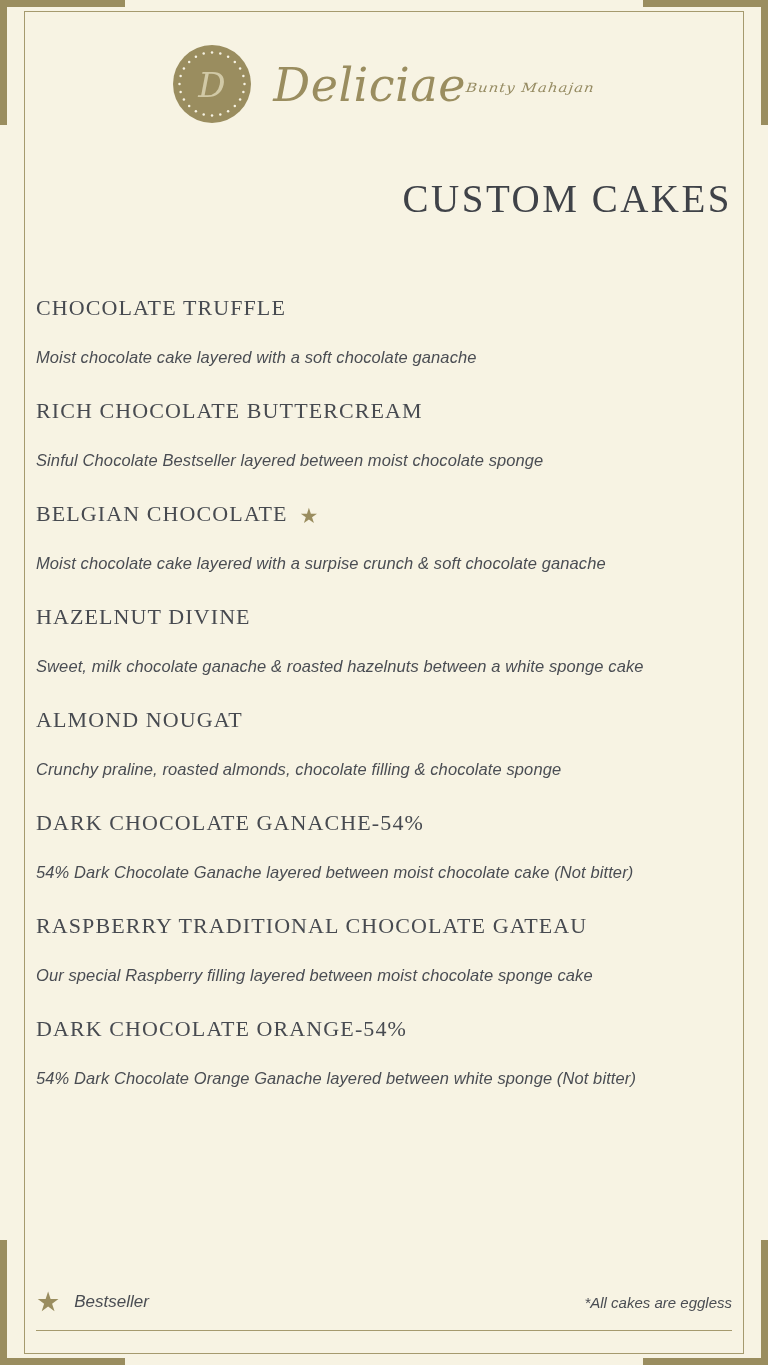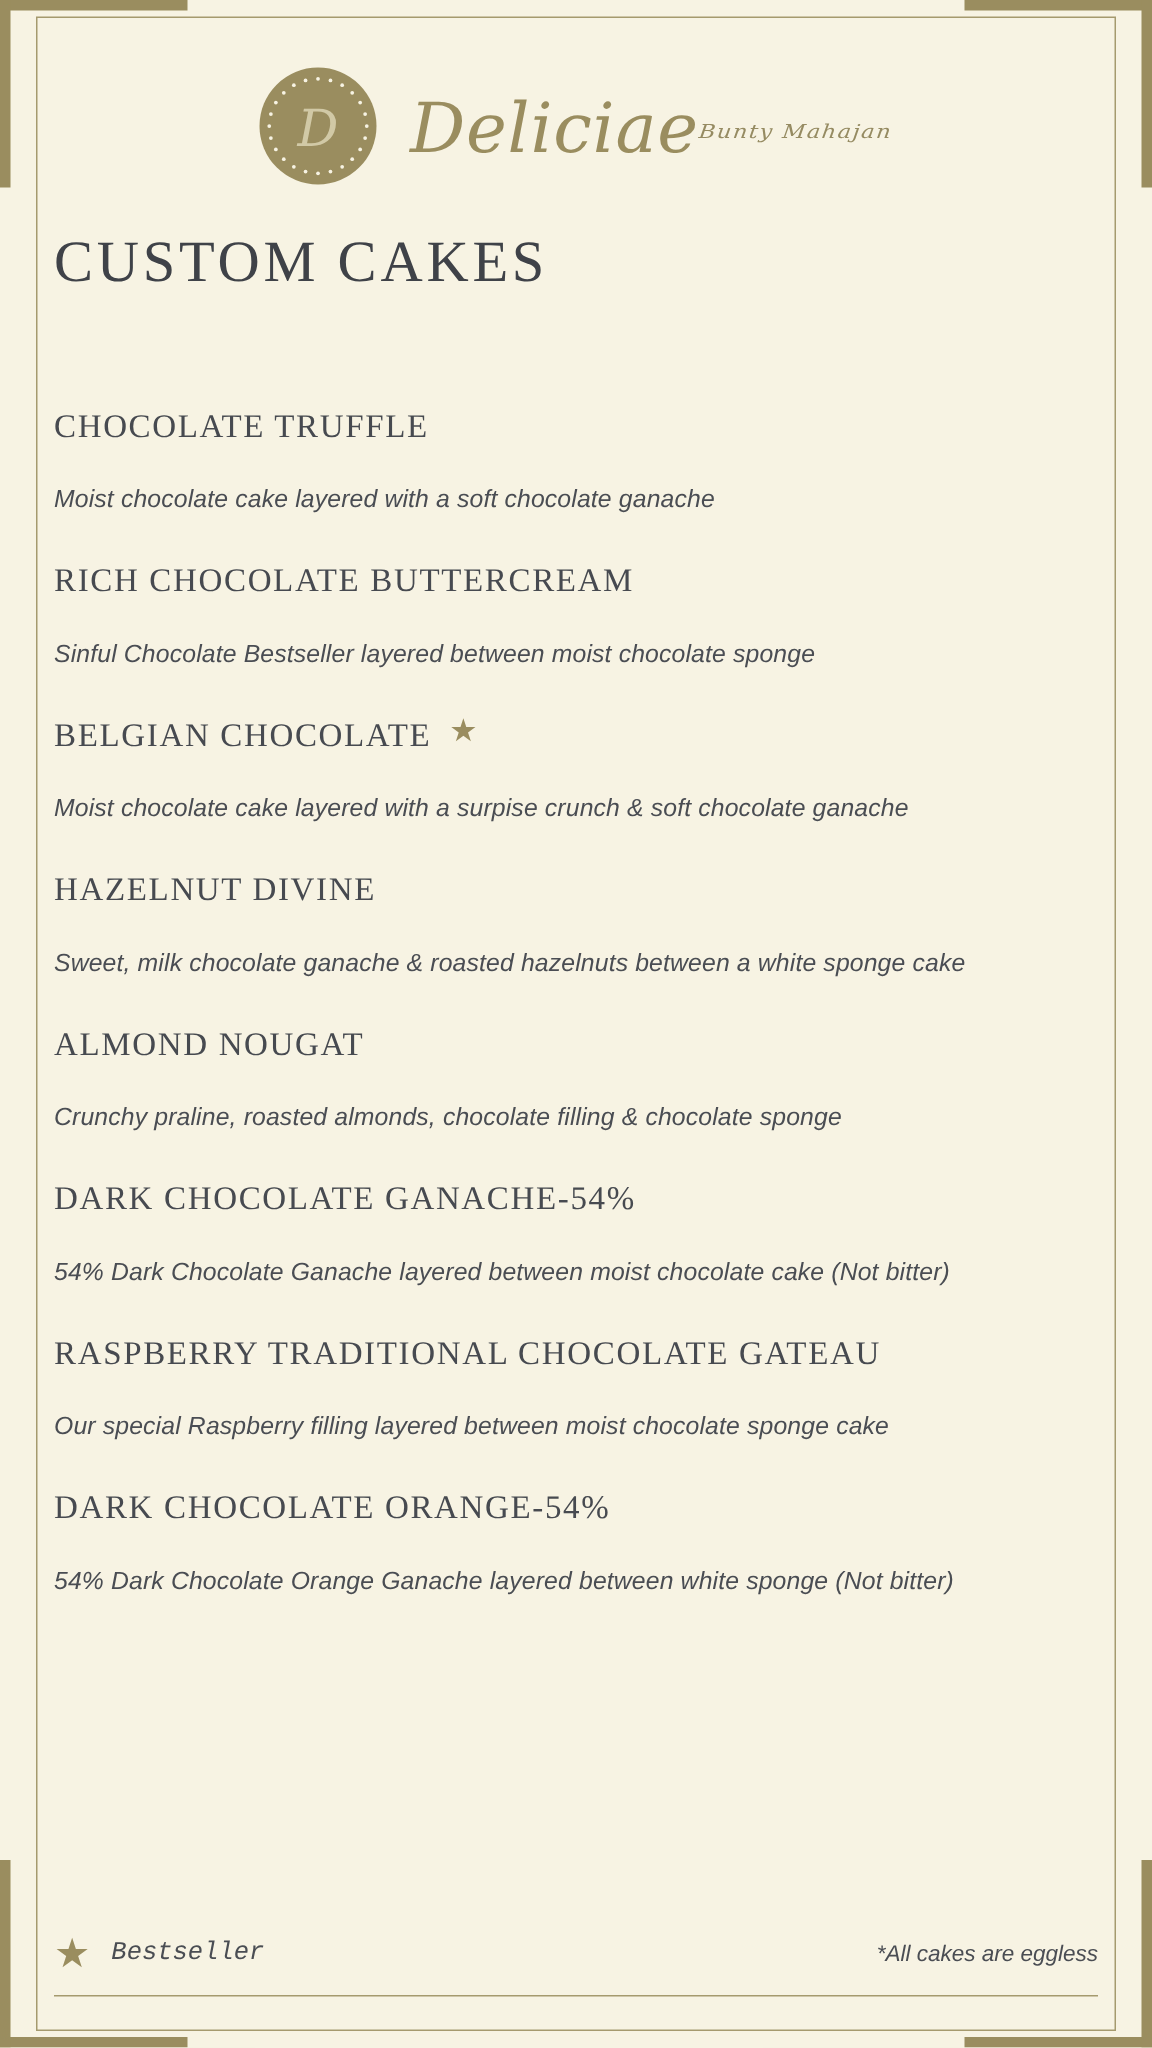--- a/index.html
+++ b/index.html
@@ -103,39 +103,39 @@
     font-size: 15px;
     color: #8e8358;
     margin-top: 6px;
     letter-spacing: 1px;
     transform: scaleY(0.85) skewX(-6deg);
     opacity: 0.92;
   }
 
   
   .page-title {
-    text-align: left;
+    text-align: right;
     font-family: "Liberation Serif", serif;
     font-size: 39px;
     color: #3f4248;
     letter-spacing: 2.5px;
-    margin-top: 20px;
+    margin-top: 44px;
     font-weight: 400;
   }
 
   
   .menu-list {
     margin-top: 74px;
   }
   .menu-item {
     margin-bottom: 31px;
   }
   .item-name-row {
     display: flex;
-    align-items: flex-start;
+    align-items: flex-end;
     gap: 12px;
   }
   .item-name {
     font-family: "Liberation Serif", serif;
     font-size: 22px;
     color: #474a50;
     letter-spacing: 1.1px;
     font-weight: 400;
     white-space: nowrap;
   }
@@ -167,21 +167,21 @@
     justify-content: space-between;
     padding-bottom: 14px;
   }
   .legend {
     display: flex;
     align-items: center;
     gap: 14px;
   }
   .legend .star { font-size: 27px; }
   .legend-label {
-    font-family: Liberation Mono, monospace;
+    font-family: Liberation Sans, sans-serif;
     font-style: italic;
     font-size: 17px;
     color: #4a4d53;
   }
   .footnote {
     font-family: "Liberation Sans", sans-serif;
     font-style: italic;
     font-size: 15px;
     color: #4a4d53;
   }

